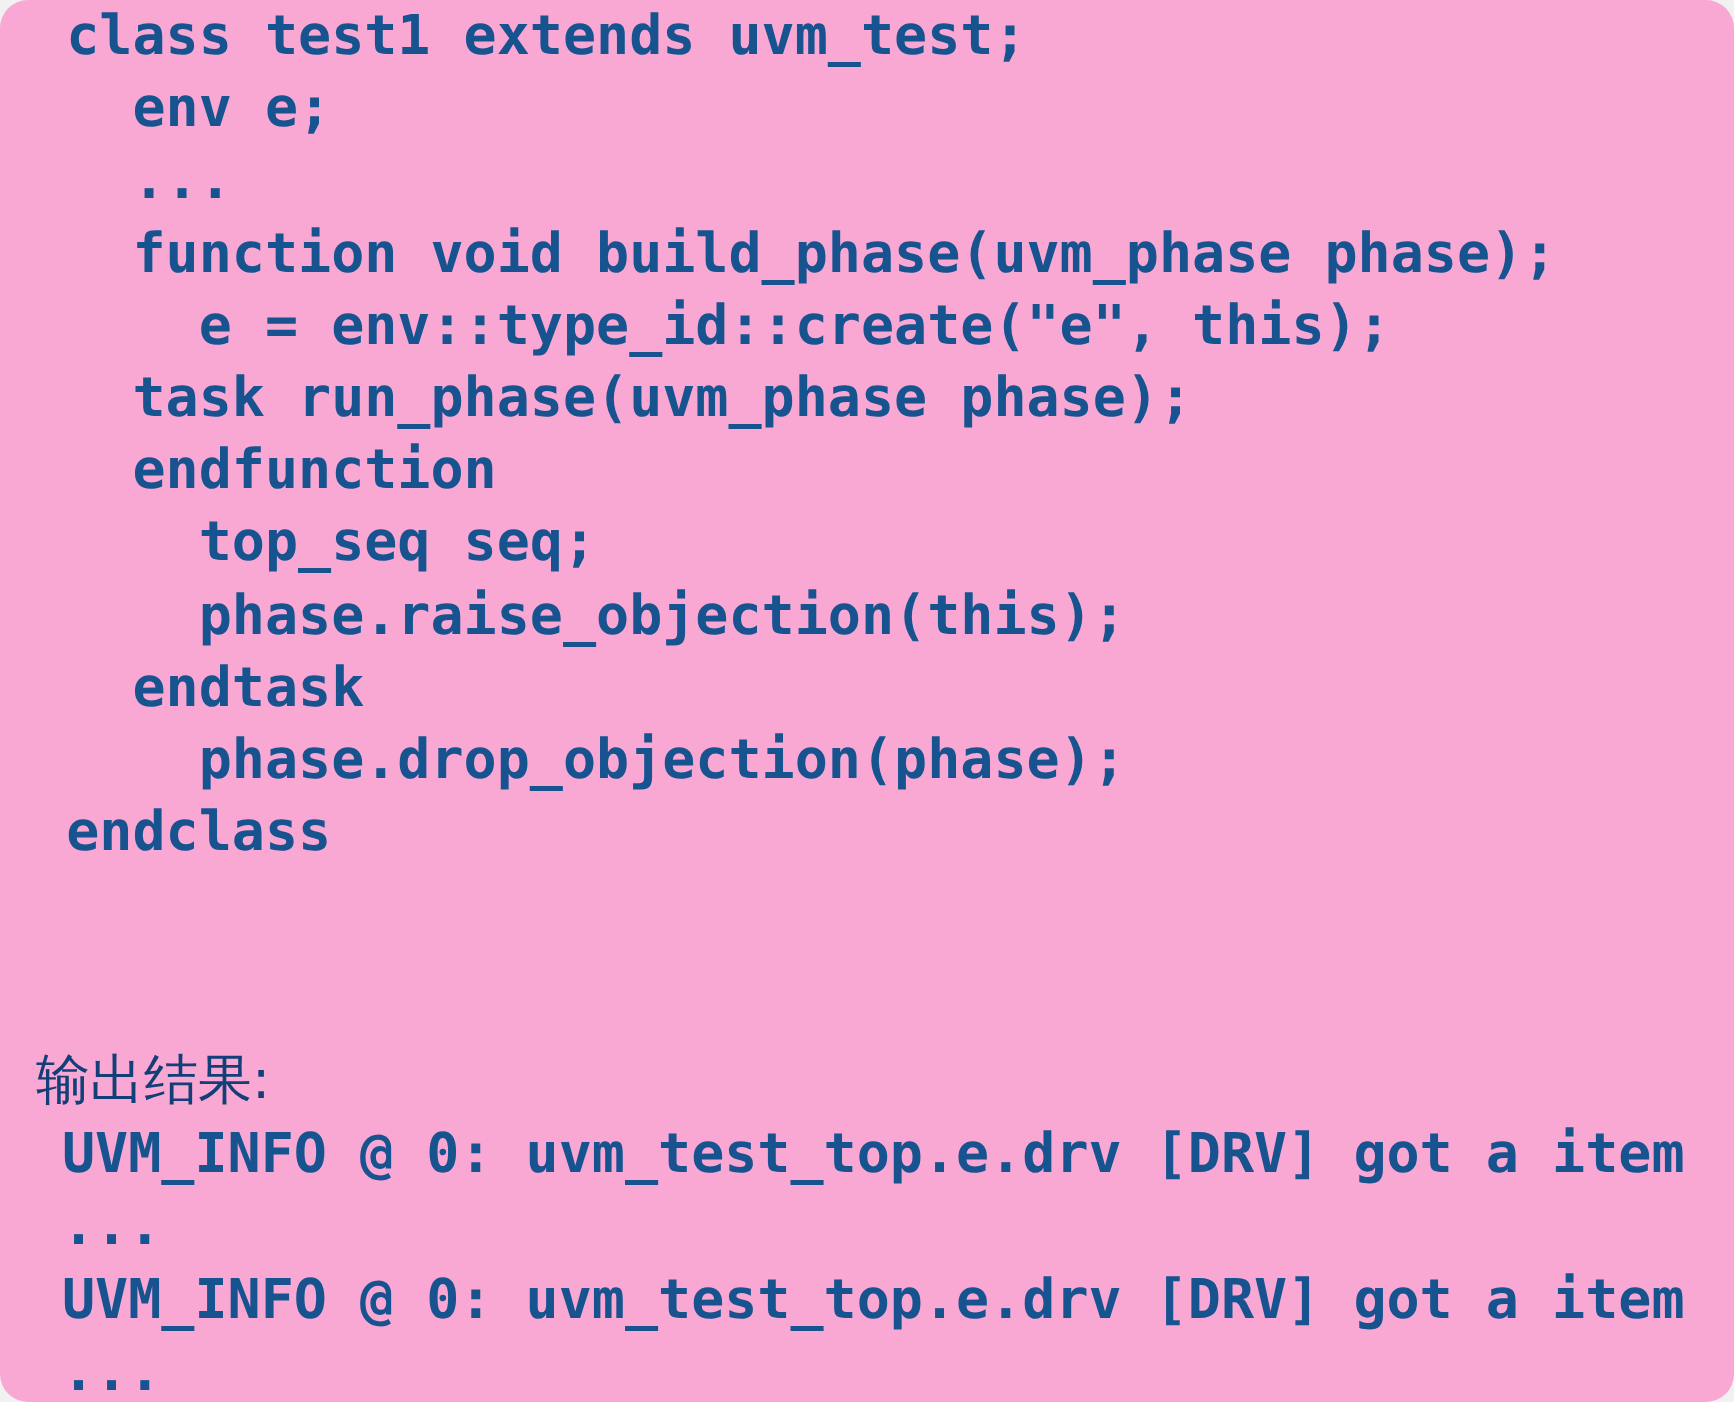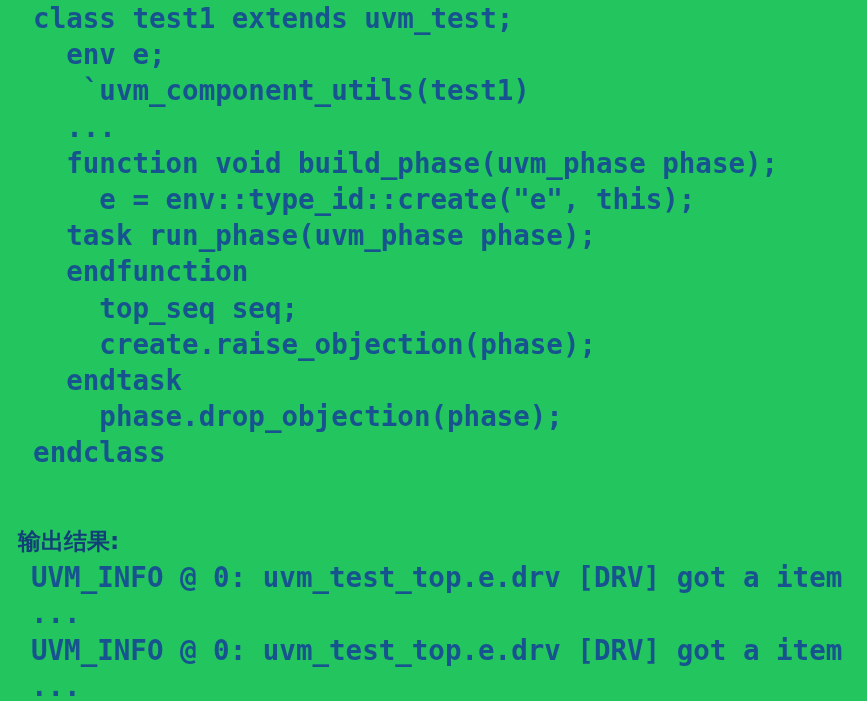--- a/index.html
+++ b/index.html
@@ -11,22 +11,23 @@
     height: 701px;
     background: #f1f1f1;
     overflow: hidden;
     font-family: "DejaVu Sans Mono", monospace;
   }
 
   #page {
     position: relative;
     width: 867px;
     height: 701px;
-    background: #22c55e;
+    background: #f9a8d4;
     box-sizing: border-box;
+    border-radius: 14px;
   }
 
   
   #code-block {
     position: absolute;
     left: 0;
     top: 0;
     width: 867px;
   }
 
@@ -46,22 +47,22 @@
   
   #output-block {
     position: absolute;
     left: 0;
     top: 523px;
     width: 867px;
   }
 
   .output-heading {
     font-family: "DejaVu Sans", sans-serif;
-    font-weight: bold;
-    font-size: 23px;
+    font-weight: normal;
+    font-size: 27px;
     line-height: 36.2px;
     height: 36.2px;
     color: #123f77;
     white-space: pre;
     padding-left: 18px;
     margin: 0;
   }
 
   .output-line {
     font-family: "DejaVu Sans Mono", monospace;
@@ -76,28 +77,27 @@
   }
 </style>
 </head>
 <body>
 
 <div id="page">
 
   <div id="code-block">
       <div class="code-line">  class test1 extends uvm_test;</div>
       <div class="code-line">    env e;</div>
-      <div class="code-line">     `uvm_component_utils(test1)</div>
       <div class="code-line">    ...</div>
       <div class="code-line">    function void build_phase(uvm_phase phase);</div>
       <div class="code-line">      e = env::type_id::create("e", this);</div>
       <div class="code-line">    task run_phase(uvm_phase phase);</div>
       <div class="code-line">    endfunction</div>
       <div class="code-line">      top_seq seq;</div>
-      <div class="code-line">      create.raise_objection(phase);</div>
+      <div class="code-line">      phase.raise_objection(this);</div>
       <div class="code-line">    endtask</div>
       <div class="code-line">      phase.drop_objection(phase);</div>
       <div class="code-line">  endclass</div>
     </div>
 
   <div id="output-block">
     <div class="output-heading">输出结果:</div>
     <div id="output-lines">
         <div class="output-line">UVM_INFO @ 0: uvm_test_top.e.drv [DRV] got a item</div>
         <div class="output-line">...</div>

